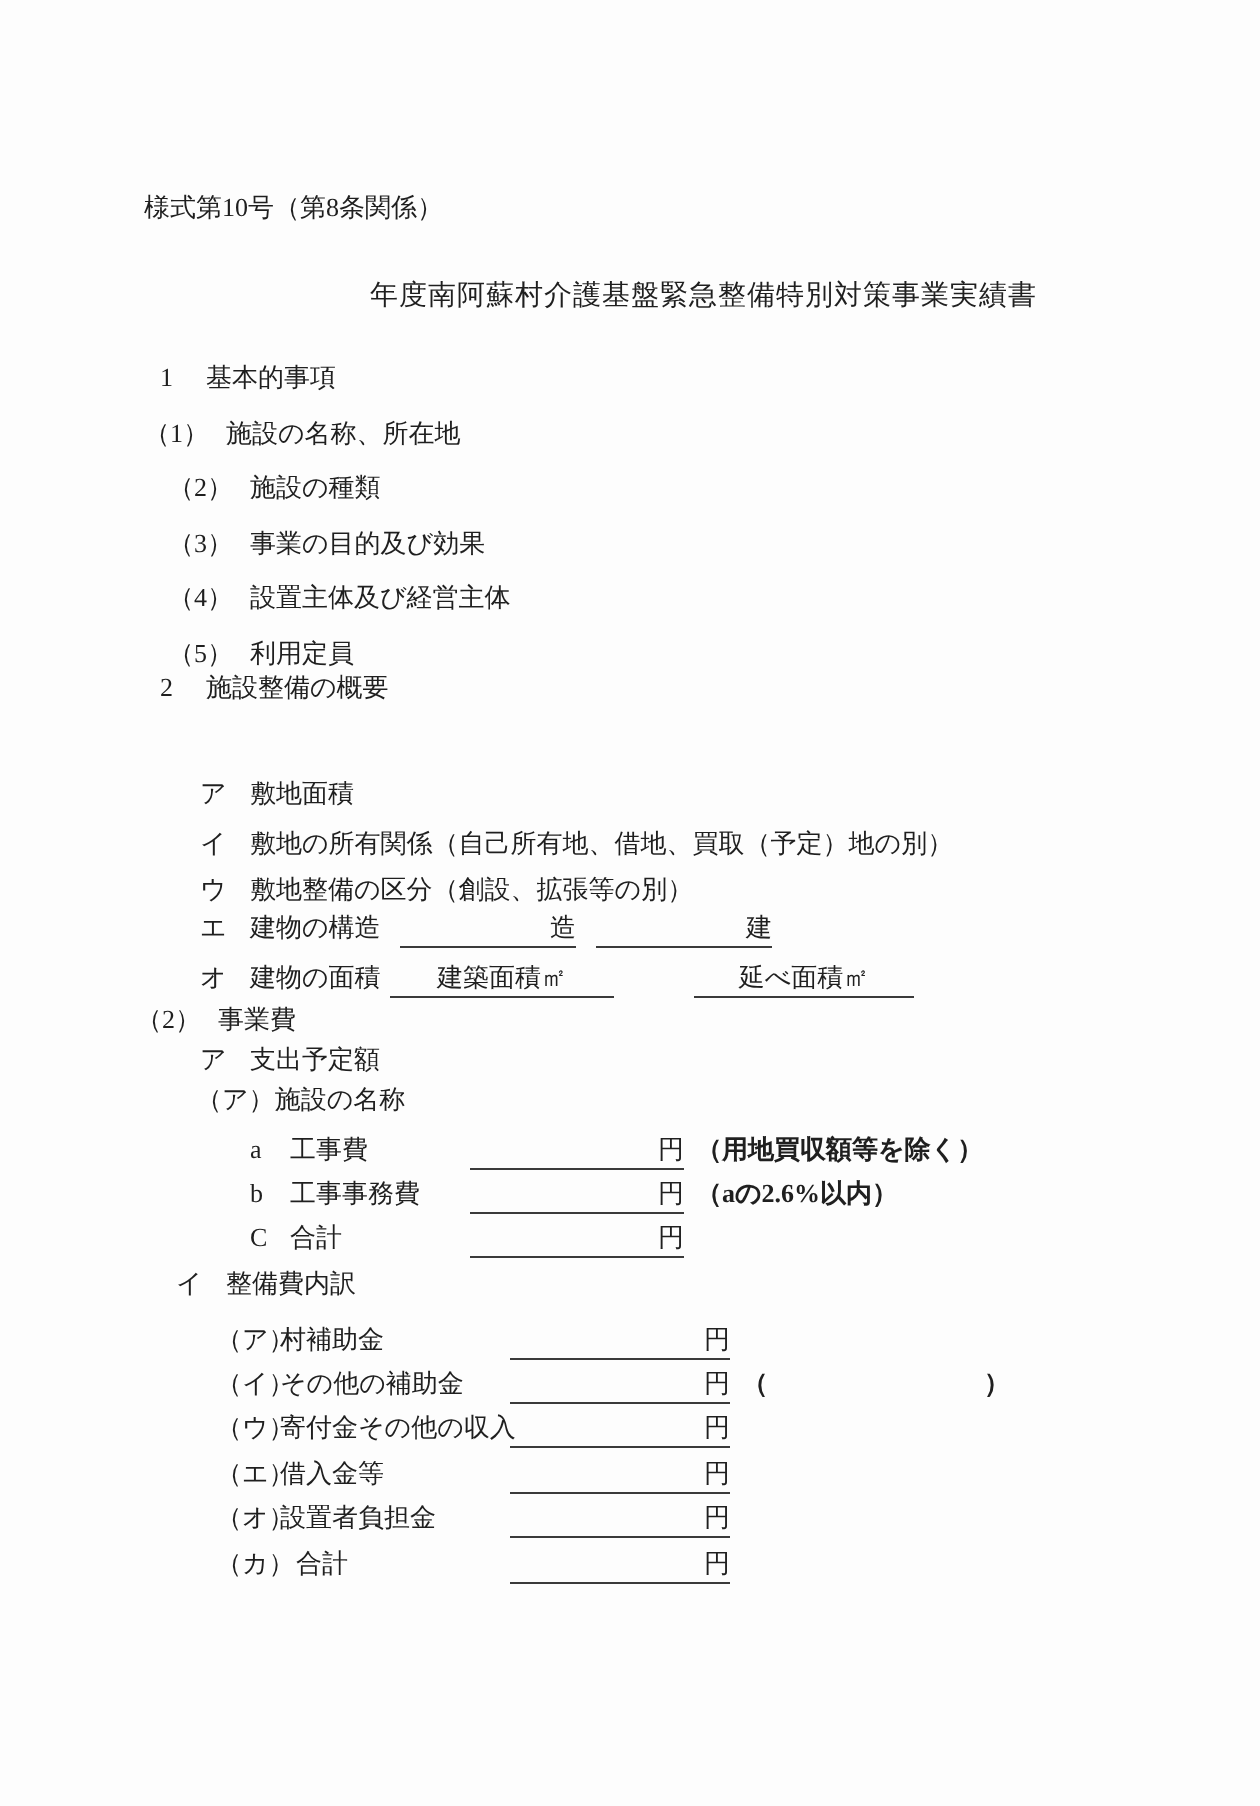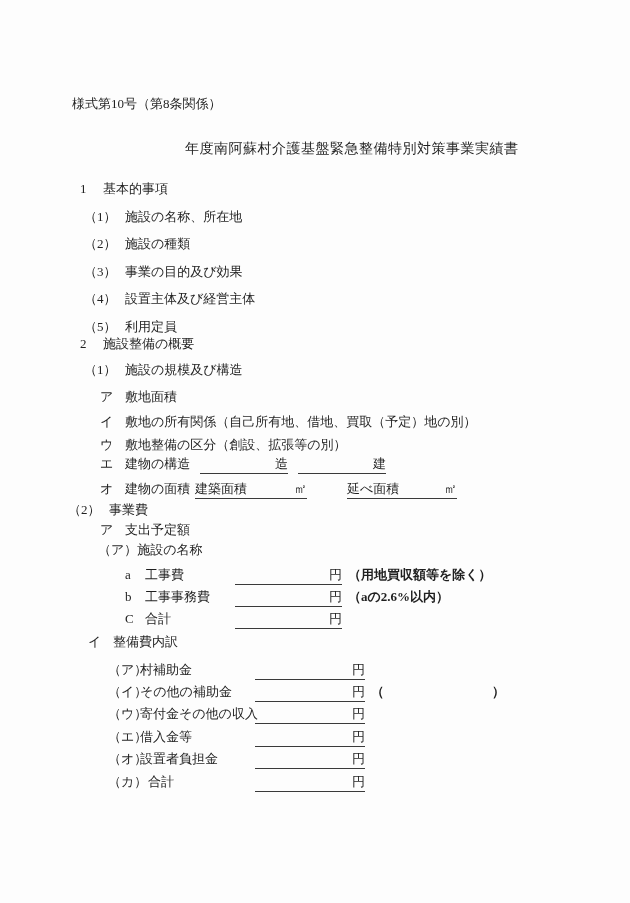--- a/index.html
+++ b/index.html
@@ -7,63 +7,60 @@
   body { font-family:"Liberation Serif","DejaVu Serif",serif; color:#1f1f1f; }
   .page {
     position:relative; width:630px; height:903px; background:#fdfdfd;
     font-size:13px; overflow:hidden;
   }
   .row { position:absolute; white-space:nowrap; height:19px; line-height:19px; font-size:13px; }
   .title-row { font-size:14px; letter-spacing:0.5px; }
   .ib { display:inline-block; vertical-align:baseline; }
   
   .useg {
-    display:inline-flex; justify-content:space-between; align-items:baseline;
+    display:inline-flex; justify-content:center; align-items:baseline;
     border-bottom:1px solid #3a3a3a; vertical-align:baseline;
   }
   .useg.end { justify-content:flex-end; }
   .gap { display:inline-block; height:1px; }
   .note { margin-left:6px;font-weight:bold; }
   .paren-space { display:inline-block; width:108px; height:1px; }
 </style>
 </head>
 <body>
 
 <div class="page">
 
   <div class="row" style="top:94px;left:72px">様式第10号（第8条関係）</div>
   <div class="row title-row" style="top:139px;left:185px">年度南阿蘇村介護基盤緊急整備特別対策事業実績書</div>
 
   <div class="row" style="top:179px;left:80px">
     <span class="ib" style="width:23px">1</span><span>基本的事項</span>
   </div>
 
-  <div class="row" style="top:207px;left:84px">
+  <div class="row" style="top:207px;left:72px">
     <span class="ib" style="width:41px">（1）</span><span>施設の名称、所在地</span>
   </div>
   <div class="row" style="top:234px;left:84px">
     <span class="ib" style="width:41px">（2）</span><span>施設の種類</span>
   </div>
   <div class="row" style="top:262px;left:84px">
     <span class="ib" style="width:41px">（3）</span><span>事業の目的及び効果</span>
   </div>
   <div class="row" style="top:289px;left:84px">
     <span class="ib" style="width:41px">（4）</span><span>設置主体及び経営主体</span>
   </div>
   <div class="row" style="top:317px;left:84px">
     <span class="ib" style="width:41px">（5）</span><span>利用定員</span>
   </div>
 
   <div class="row" style="top:334px;left:80px">
     <span class="ib" style="width:23px">2</span><span>施設整備の概要</span>
   </div>
 
-  <div class="row" style="top:360px;left:84px">
-    <span class="ib" style="width:41px">（1）</span><span>施設の規模及び構造</span>
-  </div>
 
   <div class="row" style="top:387px;left:100px">
     <span class="ib" style="width:25px">ア</span><span>敷地面積</span>
   </div>
   <div class="row" style="top:412px;left:100px">
     <span class="ib" style="width:25px">イ</span><span>敷地の所有関係（自己所有地、借地、買取（予定）地の別）</span>
   </div>
   <div class="row" style="top:435px;left:100px">
     <span class="ib" style="width:25px">ウ</span><span>敷地整備の区分（創設、拡張等の別）</span>
   </div>

